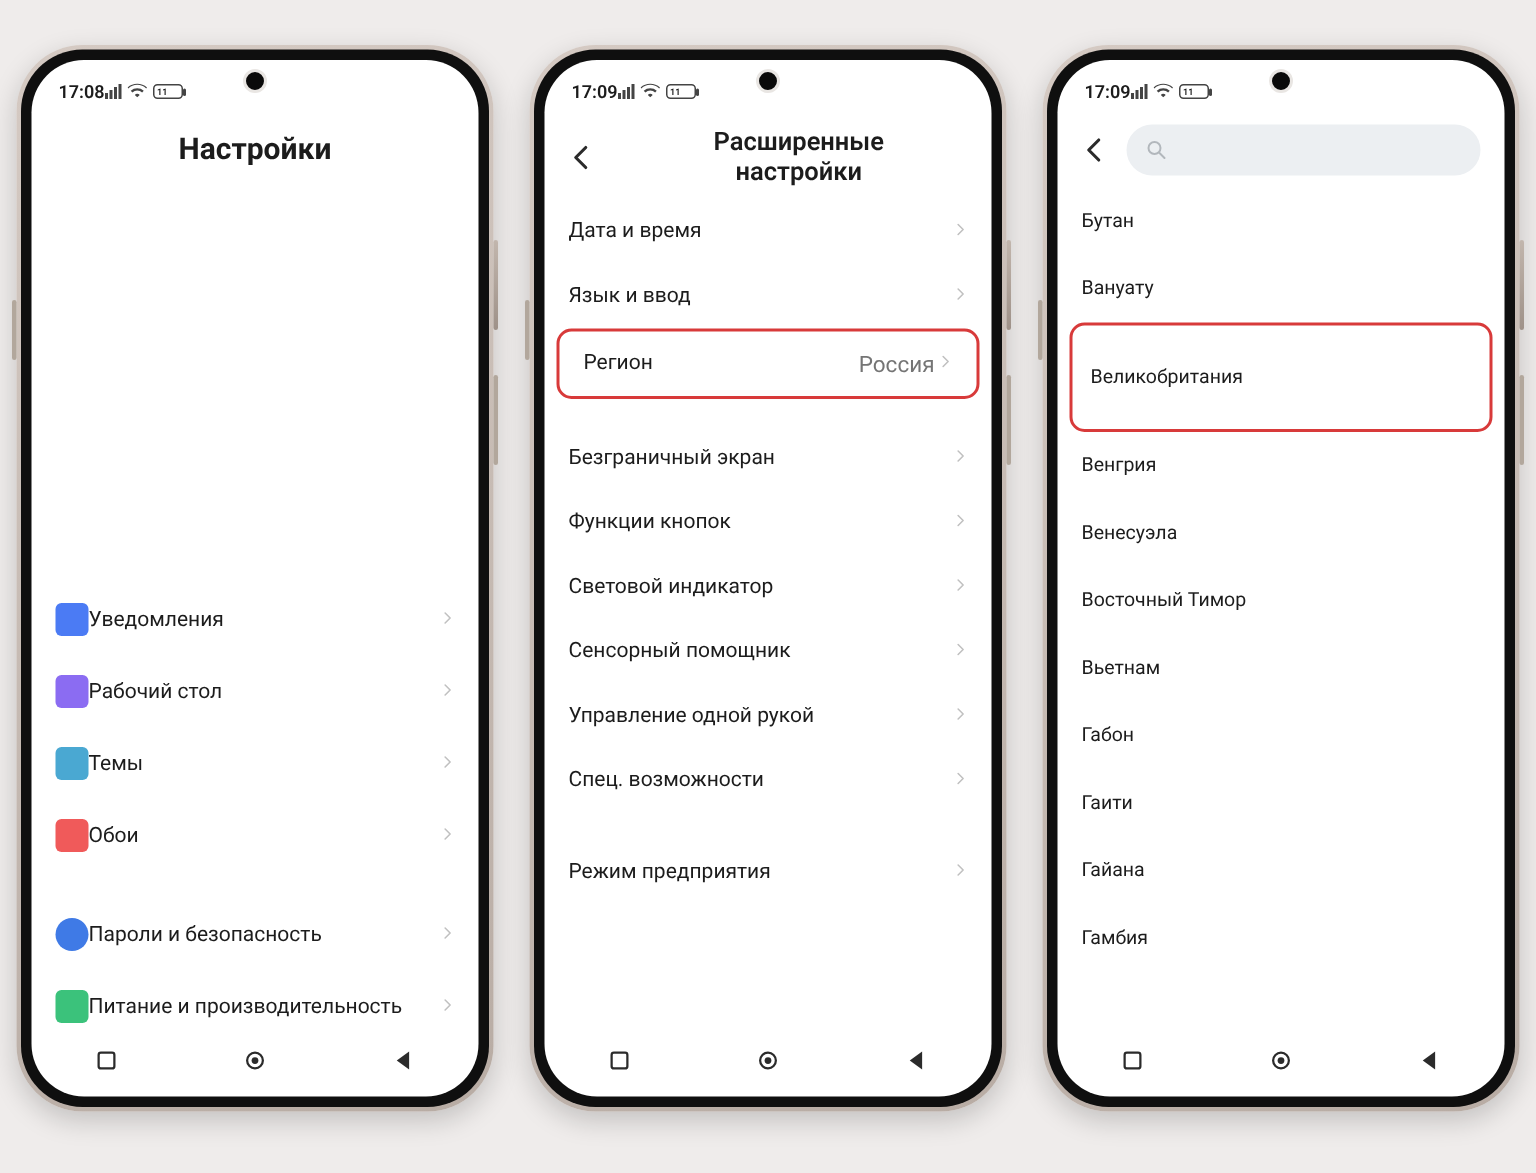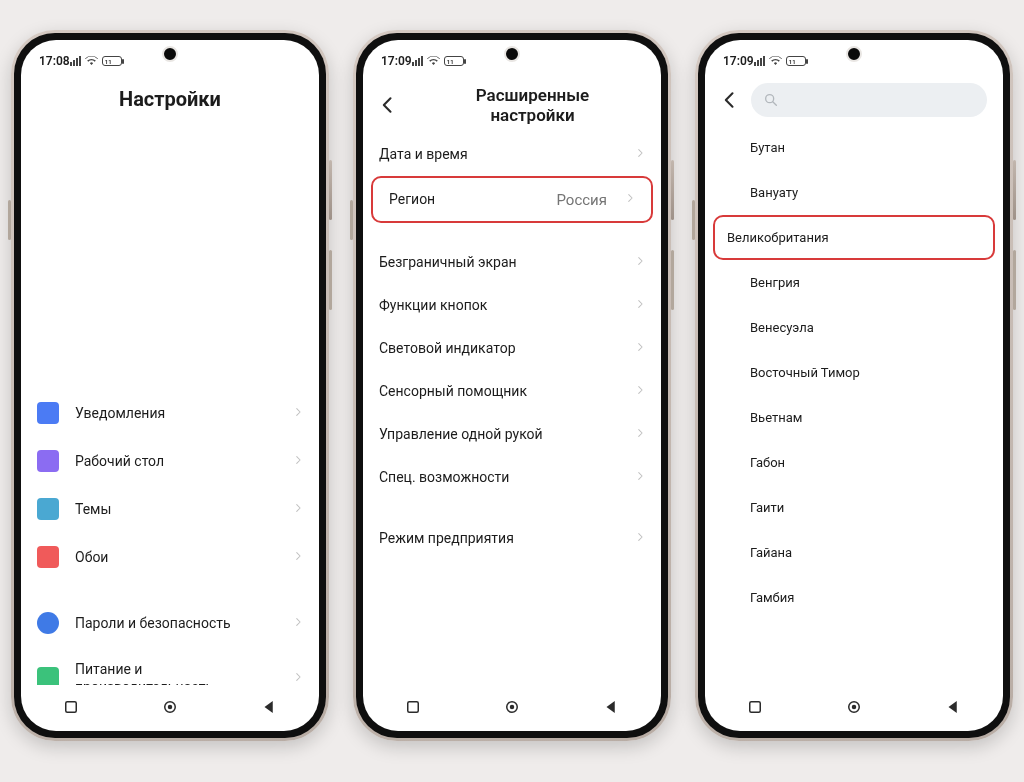--- a/index.html
+++ b/index.html
@@ -125,42 +125,42 @@
     flex:1;height:34px;background:var(--pill);
     border-radius:18px;display:flex;align-items:center;
     padding:0 12px;gap:8px;color:#9aa0a6;
   }
   .search-pill svg{opacity:.7;}
 
   
   .list{flex:1;overflow:hidden;}
   .group-gap{height:18px;}
   .row{
-    display:flex;align-items:center;gap:16px;
+    display:flex;align-items:center;
     padding:13px 16px;
     position:relative;
   }
   .row.compact{padding:12px 16px;}
   .row .icon{
     width:22px;height:22px;border-radius:6px;
     display:flex;align-items:center;justify-content:center;
     flex:0 0 auto;
   }
   .row .label{flex:1;font-size:14px;color:var(--text);line-height:1.3;}
   .row .value{font-size:15px;color:var(--text-soft);margin-right:2px;}
   .row .chev{color:#c0c0c0;flex:0 0 auto;}
   .hl{
     border:2px solid var(--highlight);
     border-radius:10px;
     margin:0 8px;
     padding:11px 10px;
   }
   .country-row{
-    padding:15px 29px;
-    font-size:13px;color:var(--text);margin-left:16px;
+    padding:15px 16px;
+    font-size:13px;color:var(--text);
   }
 
   
   .navbar{
     height:44px;display:flex;align-items:center;justify-content:space-around;
     padding-bottom:2px;
   }
   .navbtn{width:18px;height:18px;color:#2b2b2b;}
 
   
@@ -307,20 +307,26 @@
         <div class="title-med">Расширенные настройки</div>
       </div>
 
       <div class="list" id="p2-list">
           <div class="row compact">
             <span class="label">Дата и время</span>
             <span class="chev"><svg width="10" height="14" viewBox="0 0 24 24">
                 <path d="M9 4l8 8-8 8" fill="none" stroke="#c0c0c0" stroke-width="2.5" stroke-linecap="round" stroke-linejoin="round"></path>
               </svg></span>
           </div>
+          <div class="row compact">
+            <span class="label">Язык и ввод</span>
+            <span class="chev"><svg width="10" height="14" viewBox="0 0 24 24">
+                <path d="M9 4l8 8-8 8" fill="none" stroke="#c0c0c0" stroke-width="2.5" stroke-linecap="round" stroke-linejoin="round"></path>
+              </svg></span>
+          </div>
           <div class="row compact hl">
             <span class="label">Регион</span>
             <span class="value">Россия</span>
             <span class="chev"><svg width="10" height="14" viewBox="0 0 24 24">
                 <path d="M9 4l8 8-8 8" fill="none" stroke="#c0c0c0" stroke-width="2.5" stroke-linecap="round" stroke-linejoin="round"></path>
               </svg></span>
           </div>
           <div class="group-gap"></div>
           <div class="row compact">
             <span class="label">Безграничный экран</span>
@@ -422,21 +428,21 @@
           <svg width="16" height="16" viewBox="0 0 24 24">
               <circle cx="10" cy="10" r="6" fill="none" stroke="#9aa0a6" stroke-width="2"></circle>
               <line x1="15" y1="15" x2="20" y2="20" stroke="#9aa0a6" stroke-width="2" stroke-linecap="round"></line>
             </svg>
         </div>
       </div>
 
       <div class="list" id="p3-list">
           <div class="country-row"><span>Бутан</span></div>
           <div class="country-row"><span>Вануату</span></div>
-          <div class="country-row hl" style="margin: 0px 8px; padding: 13px 12px;"><span>Великобритания</span></div>
+          <div class="country-row hl" style="margin: 0px 8px; padding: 27px 12px;"><span>Великобритания</span></div>
           <div class="country-row"><span>Венгрия</span></div>
           <div class="country-row"><span>Венесуэла</span></div>
           <div class="country-row"><span>Восточный Тимор</span></div>
           <div class="country-row"><span>Вьетнам</span></div>
           <div class="country-row"><span>Габон</span></div>
           <div class="country-row"><span>Гаити</span></div>
           <div class="country-row"><span>Гайана</span></div>
           <div class="country-row"><span>Гамбия</span></div>
         </div>
 

